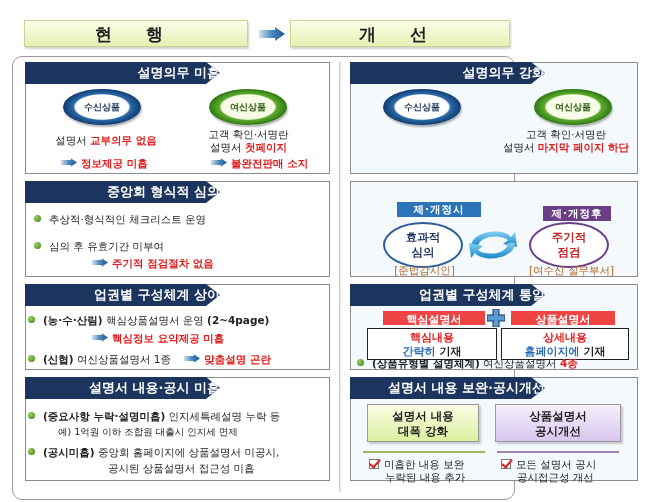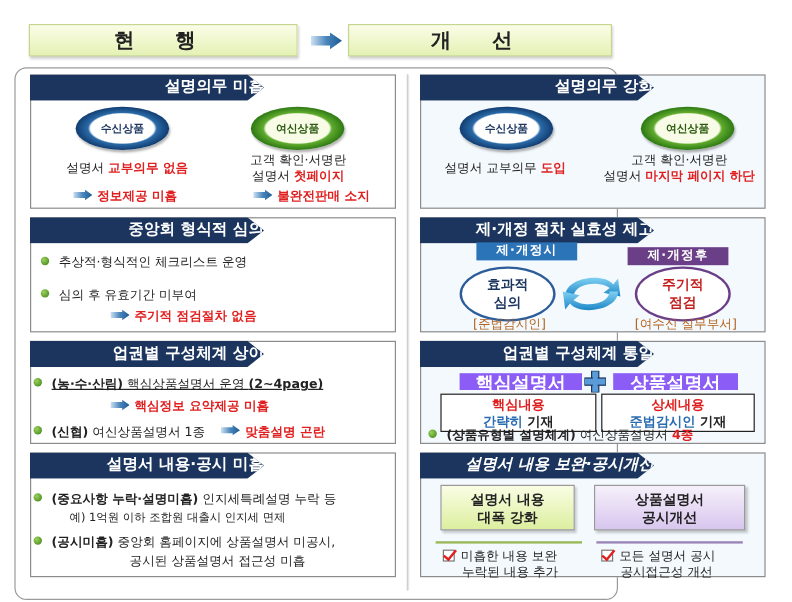--- a/index.html
+++ b/index.html
@@ -69,22 +69,22 @@
   .tag {
     position: absolute; height: 15px; color: #fff; font-size: 10.5px;
     font-weight: bold; text-align: center; line-height: 15px; letter-spacing: 1px;
   }
   .oval {
     position: absolute; width: 80px; height: 46px; border-radius: 50%;
     background: #fff; display: flex; align-items: center; justify-content: center;
     text-align: center; font-weight: bold; font-size: 11.5px; line-height: 15px;
   }
   .doc-head {
-    position: absolute; height: 14px; background: #8b5cf6; color: #fff;
-    font-size: 15px; font-weight: bold; text-align: center; line-height: 17px;
+    position: absolute; height: 14px; background: #ef4444; color: #fff;
+    font-size: 11px; font-weight: bold; text-align: center; line-height: 17px;
   }
   .doc-box {
     position: absolute; border: 1px solid #222; background: #fff;
     text-align: center; font-size: 11px; line-height: 14px; padding-top: 2px;
   }
   .btn-box {
     position: absolute; height: 38px; text-align: center; font-size: 11.5px;
     font-weight: bold; line-height: 15px; padding-top: 4px; border: 1px solid #999;
     box-shadow: 2px 2px 2px rgba(0,0,0,0.2);
   }
@@ -157,21 +157,21 @@
   </div>
   <div class="t" style="left:66px; top:75px; text-align:left;">
     <svg class="arrow-sm" viewBox="0 0 26 14">
         <polygon points="0,3 16,3 16,0 26,7 16,14 16,11 0,11" fill="url(#arrowGrad)"></polygon>
       </svg><span class="red">주기적 점검절차 없음</span>
   </div>
 </div>
 
 <div class="panel" style="left:25px; top:284px; width:305px; height:86px;">
   <div class="panel-title" style="width:195px;">업권별 구성체계 상이</div>
-  <div class="t" style="left:2px; top:29px; text-align:left;text-decoration:underline;">
+  <div class="t" style="left:2px; top:29px; text-align:left;">
     <span class="bullet"></span><span class="bold">(농·수·산림)</span><span> 핵심상품설명서 운영 </span><span class="bold">(2~4page)</span>
   </div>
   <div class="t" style="left:66px; top:47px; text-align:left;">
     <svg class="arrow-sm" viewBox="0 0 26 14">
         <polygon points="0,3 16,3 16,0 26,7 16,14 16,11 0,11" fill="url(#arrowGrad)"></polygon>
       </svg><span class="red">핵심정보 요약제공 미흡</span>
   </div>
   <div class="t" style="left:2px; top:68px; text-align:left;">
     <span class="bullet"></span><span class="bold">(신협)</span><span> 여신상품설명서 1종</span>
     <svg class="arrow-sm" viewBox="0 0 26 14" style="margin-left:10px;">
@@ -197,33 +197,29 @@
 </div>
 
 <div class="panel right" style="left:350px; top:62px; width:288px; height:112px;">
   <div class="panel-title" style="width:195px;">설명의무 강화</div>
   <div class="ellipse blue" style="left:32px; top:26px;">
     <span>수신상품</span>
   </div>
   <div class="ellipse green" style="left:183px; top:26px;">
     <span>여신상품</span>
   </div>
-  <div class="t" style="left:10px; top:71px; width:120px;">
-    <span>설명서 교부의무 </span><span class="red">도입</span>
-  </div>
   <div class="t" style="left:145px; top:65px; width:140px;">
     <div>고객 확인·서명란</div>
     <div><span>설명서 </span><span class="red">마지막 페이지 하단</span></div>
   </div>
 </div>
 
 <div class="panel right" style="left:350px; top:181px; width:288px; height:96px;">
-  <div class="panel-title" style="width:195px;">제·개정 절차 실효성 제고</div>
   <div class="tag" style="left:46px; top:20px; width:84px; background:#2c74b8;">제·개정시</div>
-  <div class="tag" style="left:172px; top:24px; width:84px; background:#6b3f88;">제·개정후</div>
+  <div class="tag" style="left:192px; top:24px; width:68px; background:#6b3f88;">제·개정후</div>
   <div class="oval" style="left:32px; top:40px; border:2px solid #2c5d9a; color:#1b355e;">
     <div>
         <div>효과적</div>
         <div>심의</div>
       </div>
   </div>
   <svg style="position:absolute; left:112px; top:43px;" width="60" height="40" viewBox="0 0 60 40">
     <defs>
       <linearGradient id="cyc" x1="0" x2="0" y1="0" y2="1">
         <stop offset="0" stop-color="#7fd0f2"></stop>
@@ -251,29 +247,29 @@
     <div><span class="blue-txt bold">간략히</span><span class="bold"> 기재</span></div>
   </div>
   <svg style="position:absolute; left:136px; top:24px;" width="18" height="18" viewBox="0 0 18 18">
     <rect x="6" y="0" width="6" height="18" fill="#5a9bd8" stroke="#1b355e" stroke-width="1"></rect>
     <rect x="0" y="6" width="18" height="6" fill="#5a9bd8" stroke="#1b355e" stroke-width="1"></rect>
     <rect x="7" y="1" width="4" height="16" fill="#5a9bd8"></rect>
   </svg>
   <div class="doc-head" style="left:160px; top:26px; width:104px;">상품설명서</div>
   <div class="doc-box" style="left:150px; top:43px; width:128px; height:32px;">
     <div class="red">상세내용</div>
-    <div><span class="blue-txt bold">준법감시인</span><span class="bold"> 기재</span></div>
+    <div><span class="blue-txt bold">홈페이지에</span><span class="bold"> 기재</span></div>
   </div>
   <div class="t" style="left:6px; top:72px; text-align:left;">
     <span class="bullet"></span><span class="bold">(상품유형별 설명체계)</span><span> 여신상품설명서 </span><span class="red">4종</span>
   </div>
 </div>
 
 <div class="panel right" style="left:350px; top:377px; width:288px; height:104px;">
-  <div class="panel-title" style="width:195px; padding-left:1px;font-style:italic;">설명서 내용 보완·공시개선</div>
+  <div class="panel-title" style="width:195px; padding-left:1px;">설명서 내용 보완·공시개선</div>
   <div class="btn-box" style="left:16px; top:26px; width:112px; background:linear-gradient(#f9fde4,#dcef9f);">
     <div>설명서 내용</div>
     <div>대폭 강화</div>
   </div>
   <div class="btn-box" style="left:144px; top:26px; width:126px; background:linear-gradient(#f6f0fb,#d8c6ee);">
     <div>상품설명서</div>
     <div>공시개선</div>
   </div>
   <div class="hr" style="left:12px; top:73px; width:122px; background:#9bb85a;"></div>
   <div class="hr" style="left:146px; top:73px; width:122px; background:#9c86b8;"></div>

